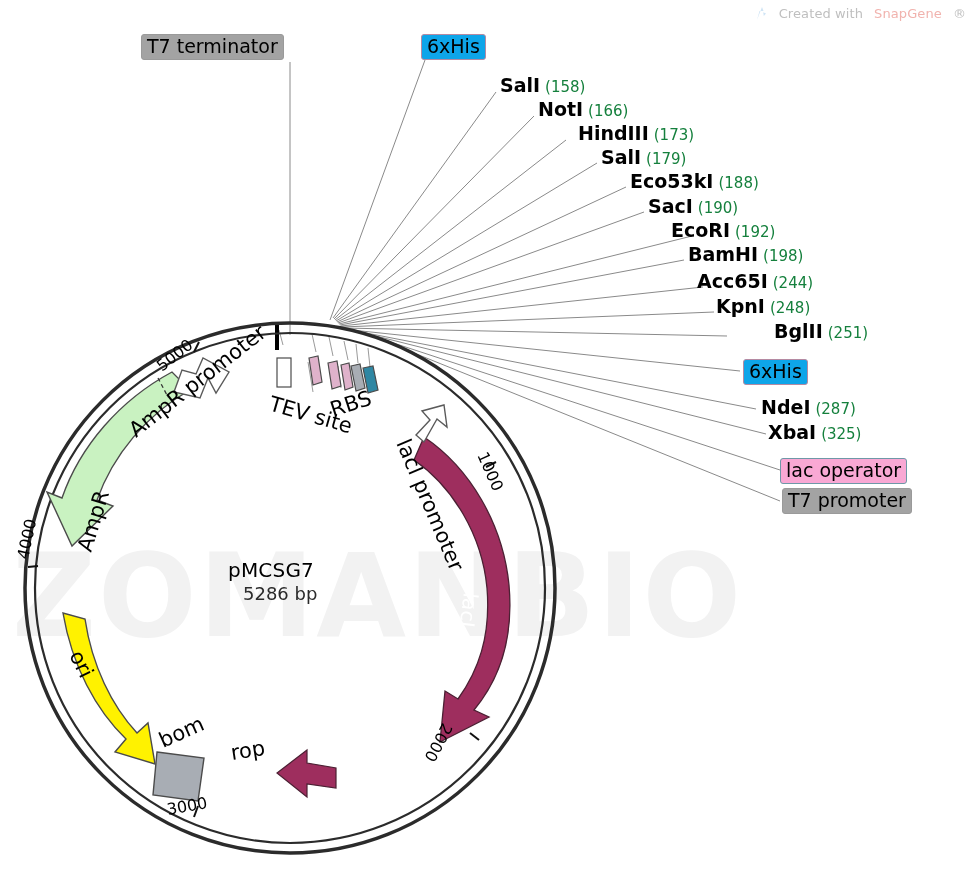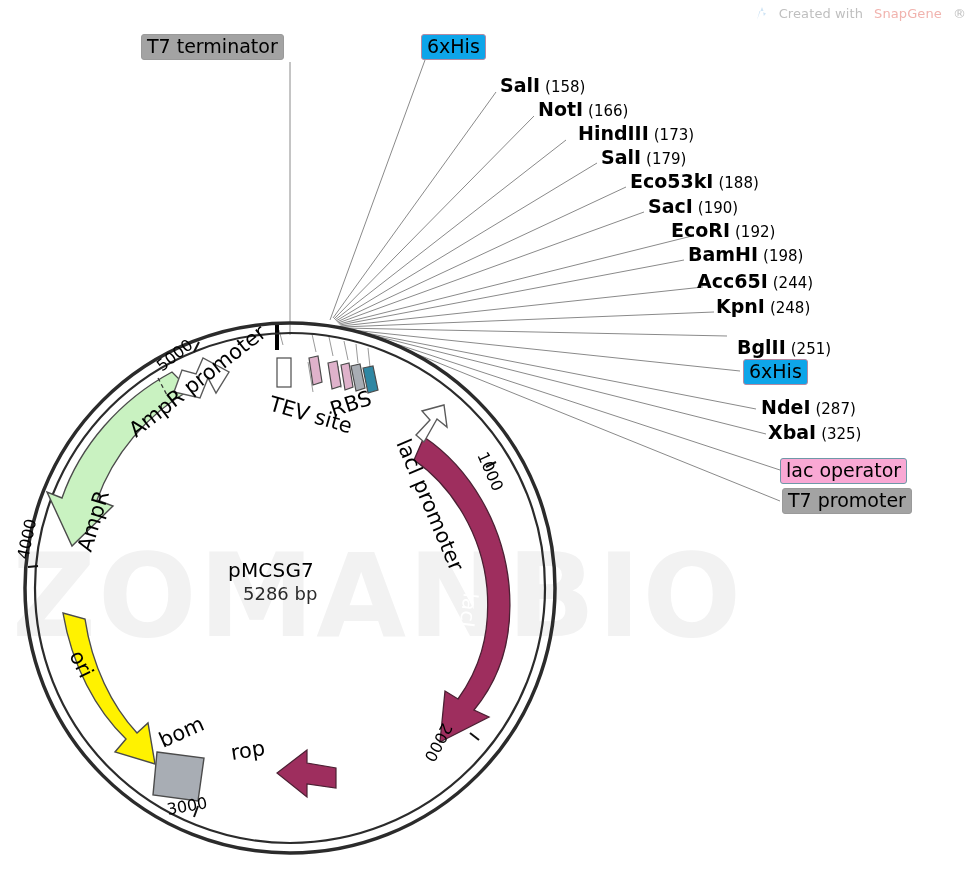--- a/index.html
+++ b/index.html
@@ -22,21 +22,21 @@
   }
   .credit .brand{color:#f1b3ae;}
   .credit .sg-icon{display:inline-block;width:14px;height:15px;}
 
   
   .enz{
     position:absolute;white-space:nowrap;
     font-family:"DejaVu Sans","Liberation Sans",sans-serif;
   }
   .enz .nm{font-weight:bold;font-size:19px;color:#000;}
-  .enz .pos{font-size:15px;color:#000000;margin-left:5px;}
+  .enz .pos{font-size:15px;color:#15803d;margin-left:5px;}
 
   
   .boxlab{
     position:absolute;white-space:nowrap;
     font-size:19px;color:#000;line-height:1;
     padding:2px 5px 3px 5px;
     border:1px solid #9a9a9a;
     border-radius:3px;
     background:#a3a3a3;
     font-family:"DejaVu Sans","Liberation Sans",sans-serif;
@@ -220,21 +220,21 @@
   </div>
   <div class="enz" style="left:688px;top:243px;">
     <span class="nm">BamHI</span><span class="pos">(198)</span>
   </div>
   <div class="enz" style="left:697px;top:270px;">
     <span class="nm">Acc65I</span><span class="pos">(244)</span>
   </div>
   <div class="enz" style="left:716px;top:295px;">
     <span class="nm">KpnI</span><span class="pos">(248)</span>
   </div>
-  <div class="enz" style="left:737px;top:320px;margin-top:16px;">
+  <div class="enz" style="left:774px;top:320px;">
     <span class="nm">BglII</span><span class="pos">(251)</span>
   </div>
   <div class="enz" style="left:761px;top:396px;">
     <span class="nm">NdeI</span><span class="pos">(287)</span>
   </div>
   <div class="enz" style="left:768px;top:421px;">
     <span class="nm">XbaI</span><span class="pos">(325)</span>
   </div>
 
 </div>

